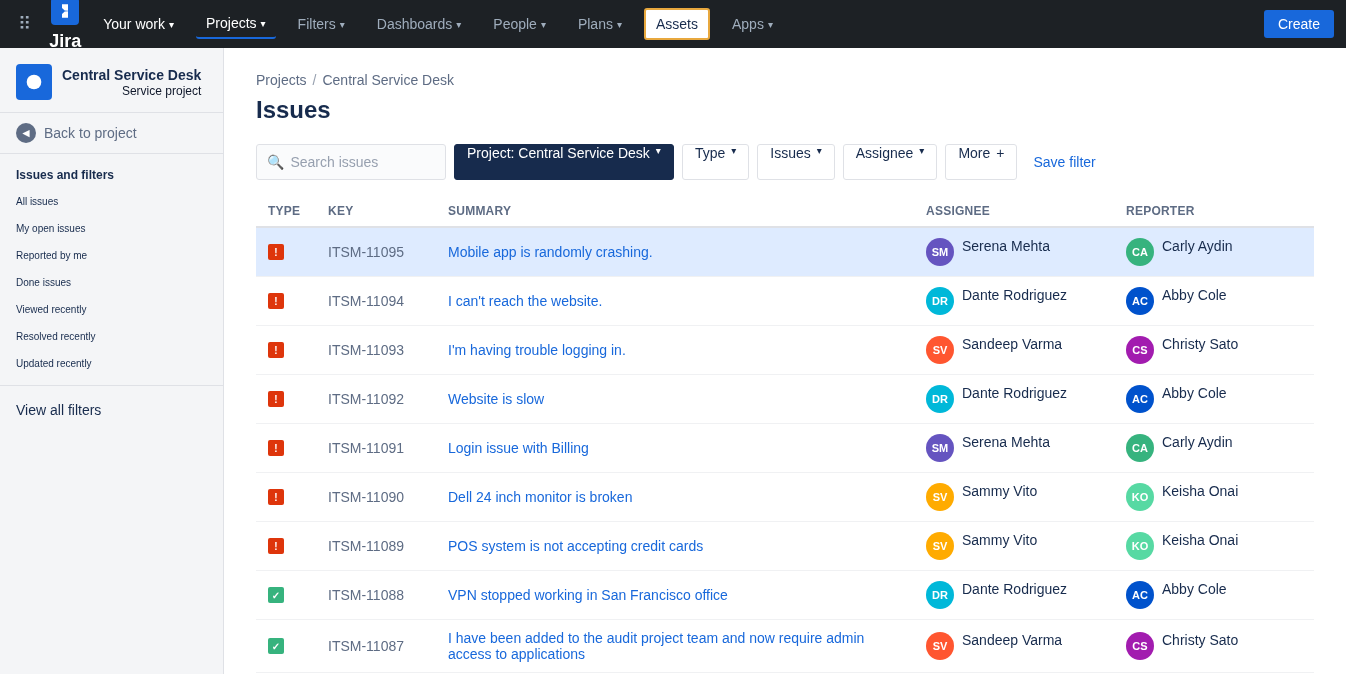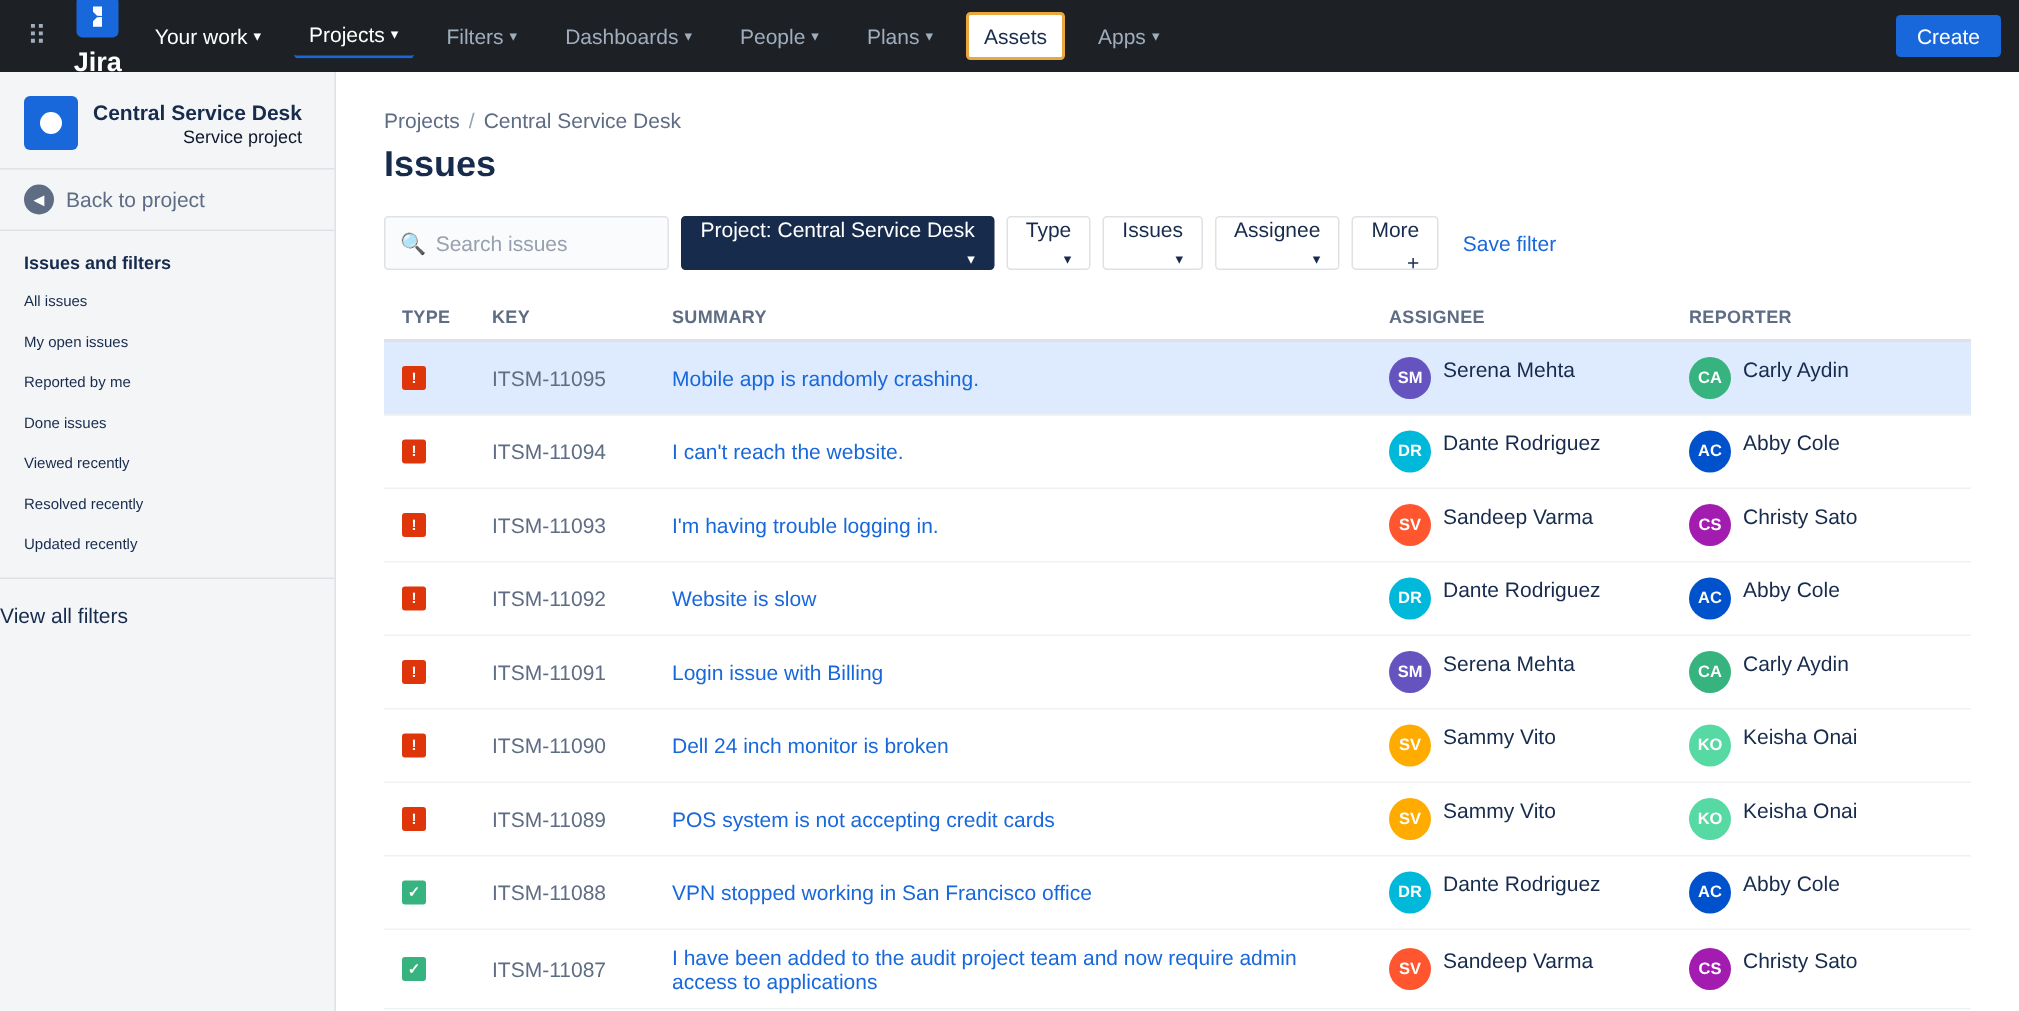--- a/index.html
+++ b/index.html
@@ -40,43 +40,43 @@
     .sidebar-project-info { display: flex; flex-direction: column; }
     .sidebar-project-name { font-size: 14px; font-weight: 700; color: #172b4d; line-height: 1.3; }
     .sidebar-project-type { font-size: 12px; color: #0f172a; text-align: right; }
 
     .sidebar-back { display: flex; align-items: center; gap: 8px; padding: 10px 16px; cursor: pointer; color: #5e6c84; font-size: 14px; border-bottom: 1px solid #dfe1e6; }
     .sidebar-back-icon { width: 20px; height: 20px; background: #5e6c84; border-radius: 50%; display: flex; align-items: center; justify-content: center; color: white; font-size: 12px; }
 
     .sidebar-section-title { padding: 14px 16px 6px; font-size: 12px; font-weight: 700; color: #172b4d; text-transform: none; }
     .sidebar-nav-item { padding: 8px 16px; cursor: pointer; color: #172b4d; font-size: 10px; border-radius: 0; }
     .sidebar-divider { border: none; border-top: 1px solid #dfe1e6; margin: 8px 0; }
-    .sidebar-view-all { padding: 8px 0; color: #172b4d; font-size: 14px; cursor: pointer; }
+    .sidebar-view-all { padding: 8px 16px; color: #172b4d; font-size: 14px; cursor: pointer; }
 
     
     .main { flex: 1; overflow-y: auto; padding: 24px 32px; }
     .breadcrumb { display: flex; align-items: center; gap: 6px; font-size: 14px; color: #5e6c84; margin-bottom: 8px; }
     .breadcrumb a { color: #5e6c84; text-decoration: none; }
     .breadcrumb-sep { color: #97a0af; }
     .page-title { font-size: 24px; font-weight: 700; color: #172b4d; margin-bottom: 20px; }
 
     
     .filter-bar { display: flex; align-items: center; gap: 8px; margin-bottom: 16px; flex-wrap: wrap; }
     .search-box {
       display: flex; align-items: center; border: 1px solid #dfe1e6; border-radius: 3px;
       background: #fafbfc; padding: 0 10px; height: 36px; width: 190px;
     }
     .search-box input { border: none; background: transparent; outline: none; font-size: 14px; width: 100%; color: #172b4d; }
     .search-box input::placeholder { color: #97a0af; }
     .search-icon { color: #97a0af; font-size: 14px; margin-right: 6px; }
 
     .filter-btn {
-      display: flex; align-items: flex-end; gap: 6px; padding: 0 12px; height: 36px;
+      display: flex; align-items: flex-start; gap: 6px; padding: 0 12px; height: 36px;
       border: 1px solid #dfe1e6; border-radius: 3px; cursor: pointer; font-size: 14px;
-      background: white; color: #172b4d; flex-direction: column;
+      background: white; color: #172b4d;
     }
     .filter-btn.primary { background: #172b4d; color: white; border-color: #172b4d; font-weight: 500; }
     .filter-btn .chevron { font-size: 10px; }
     .save-filter { color: #1868db; font-size: 14px; cursor: pointer; padding: 0 8px; background: none; border: none; }
 
     
     .issues-table { width: 100%; border-collapse: collapse; }
     .issues-table th {
       text-align: left; padding: 8px 12px; font-size: 12px; font-weight: 700;
       color: #5e6c84; border-bottom: 2px solid #dfe1e6; background: white;

